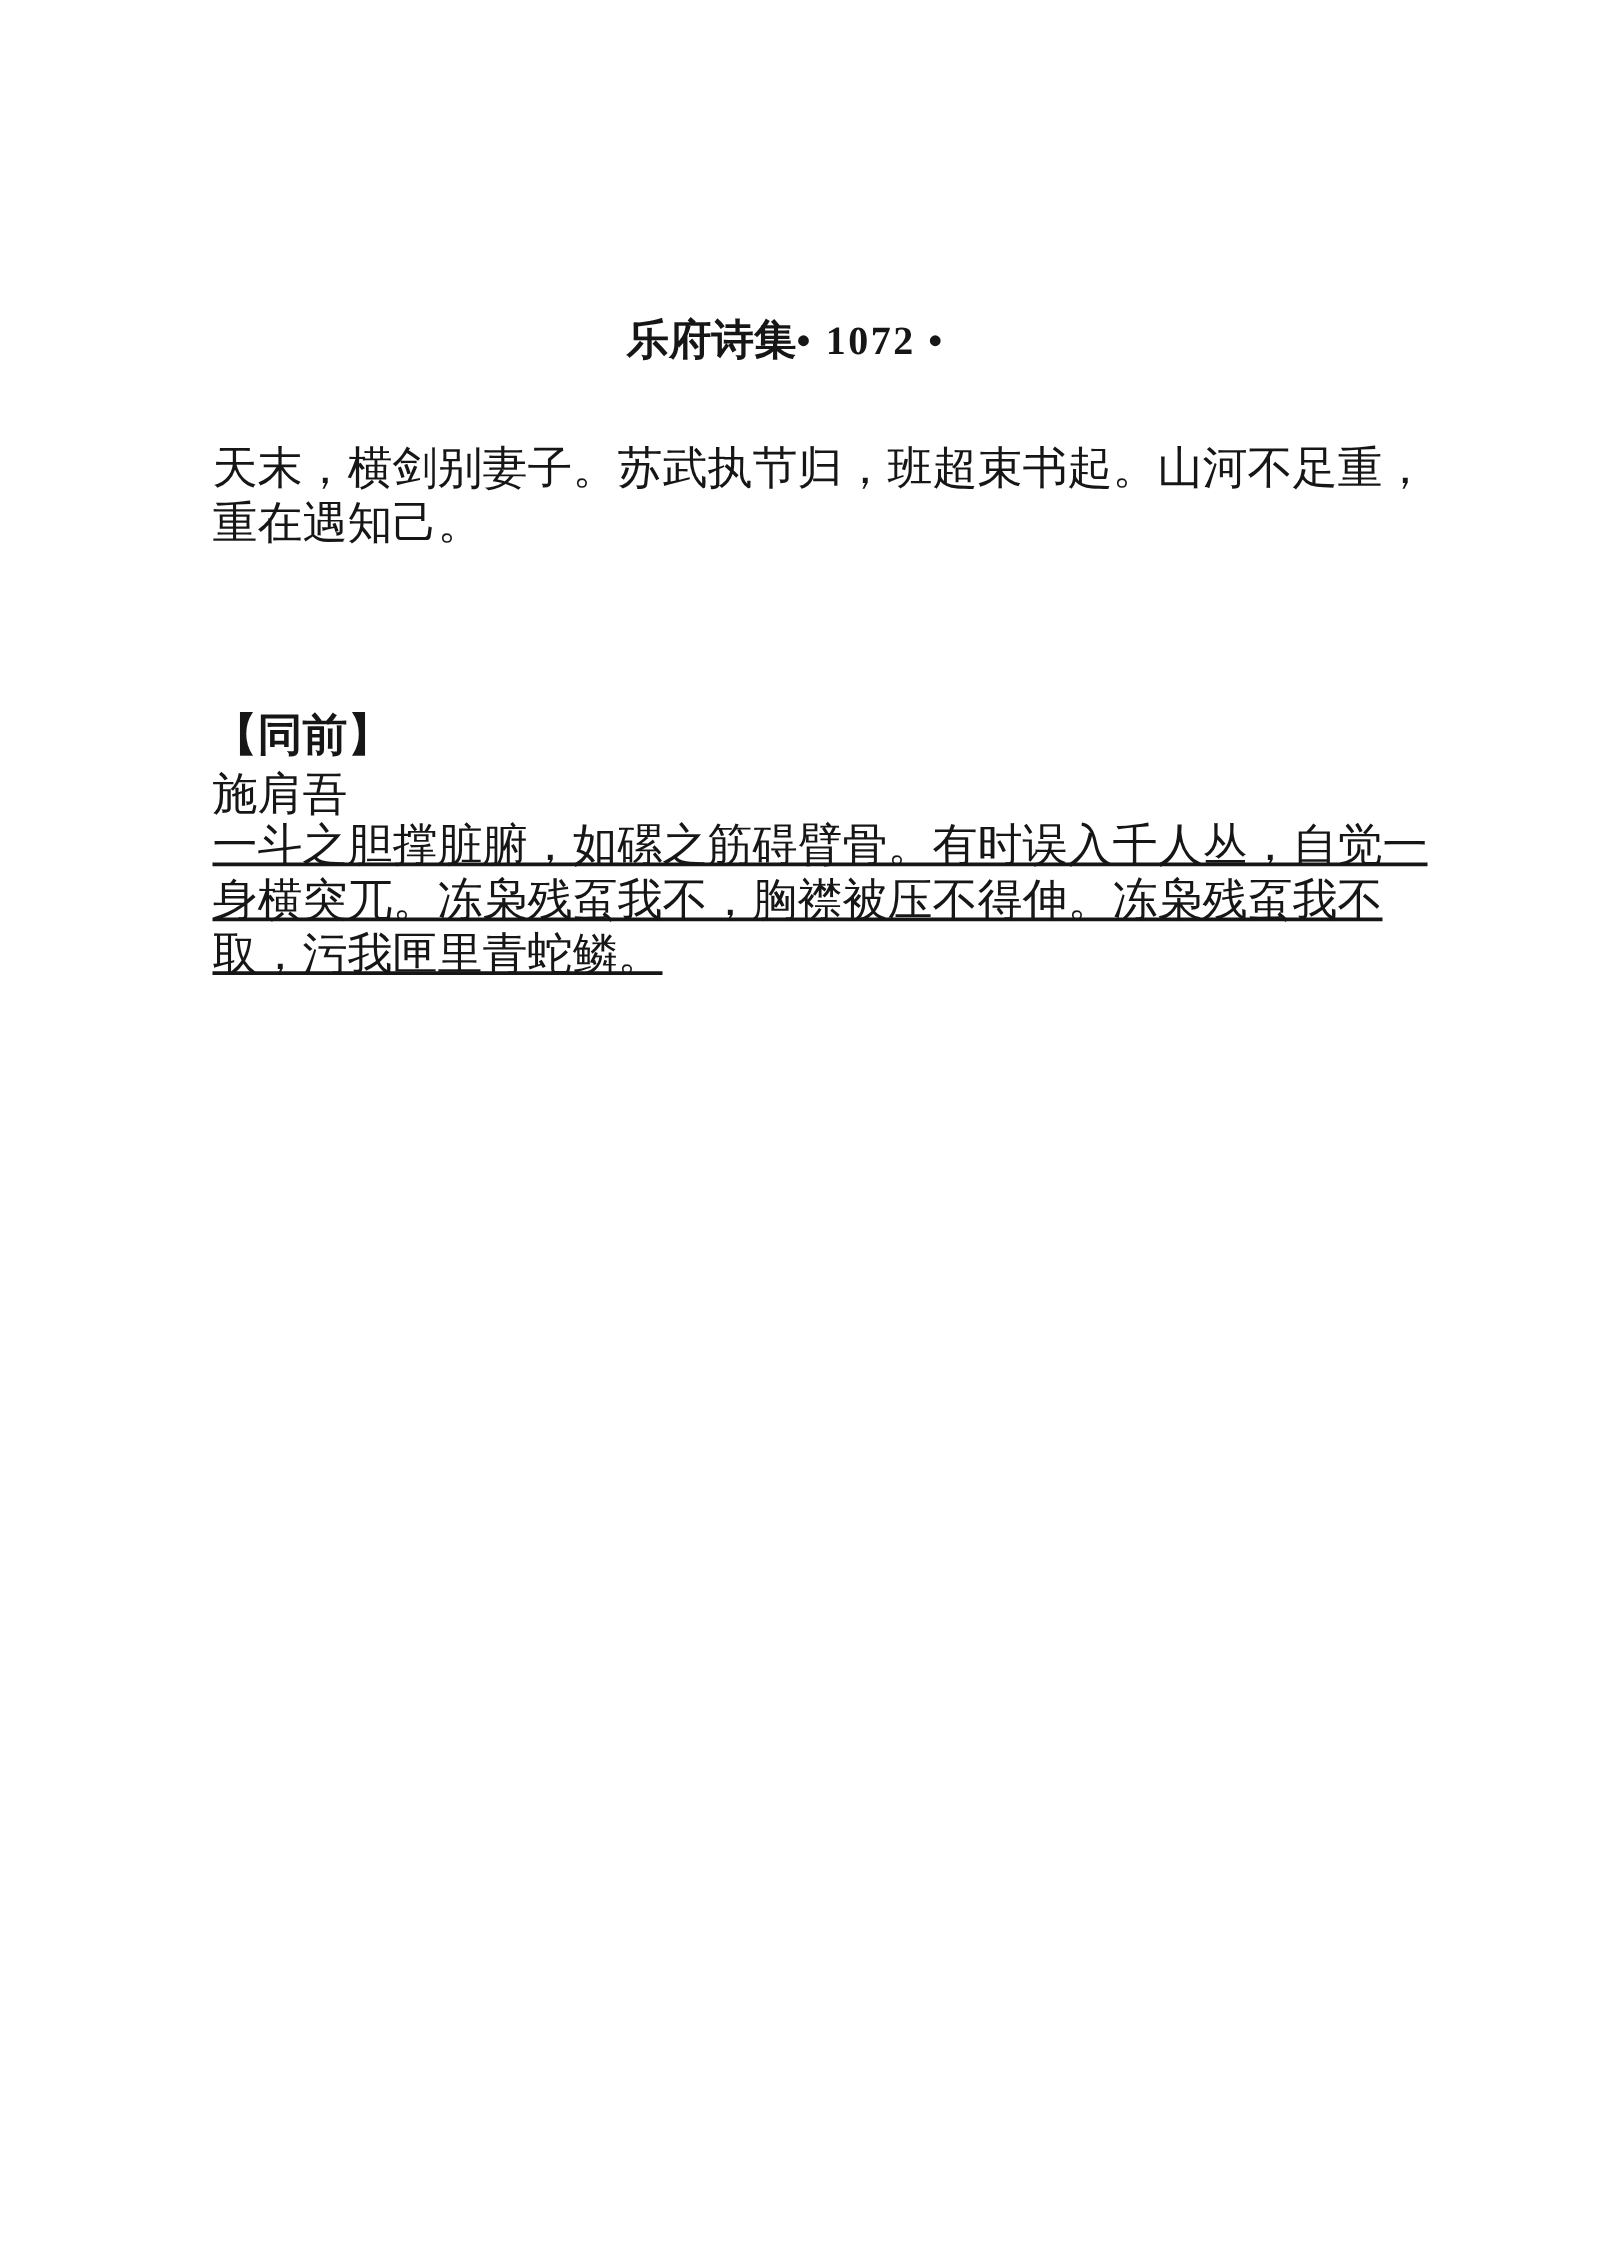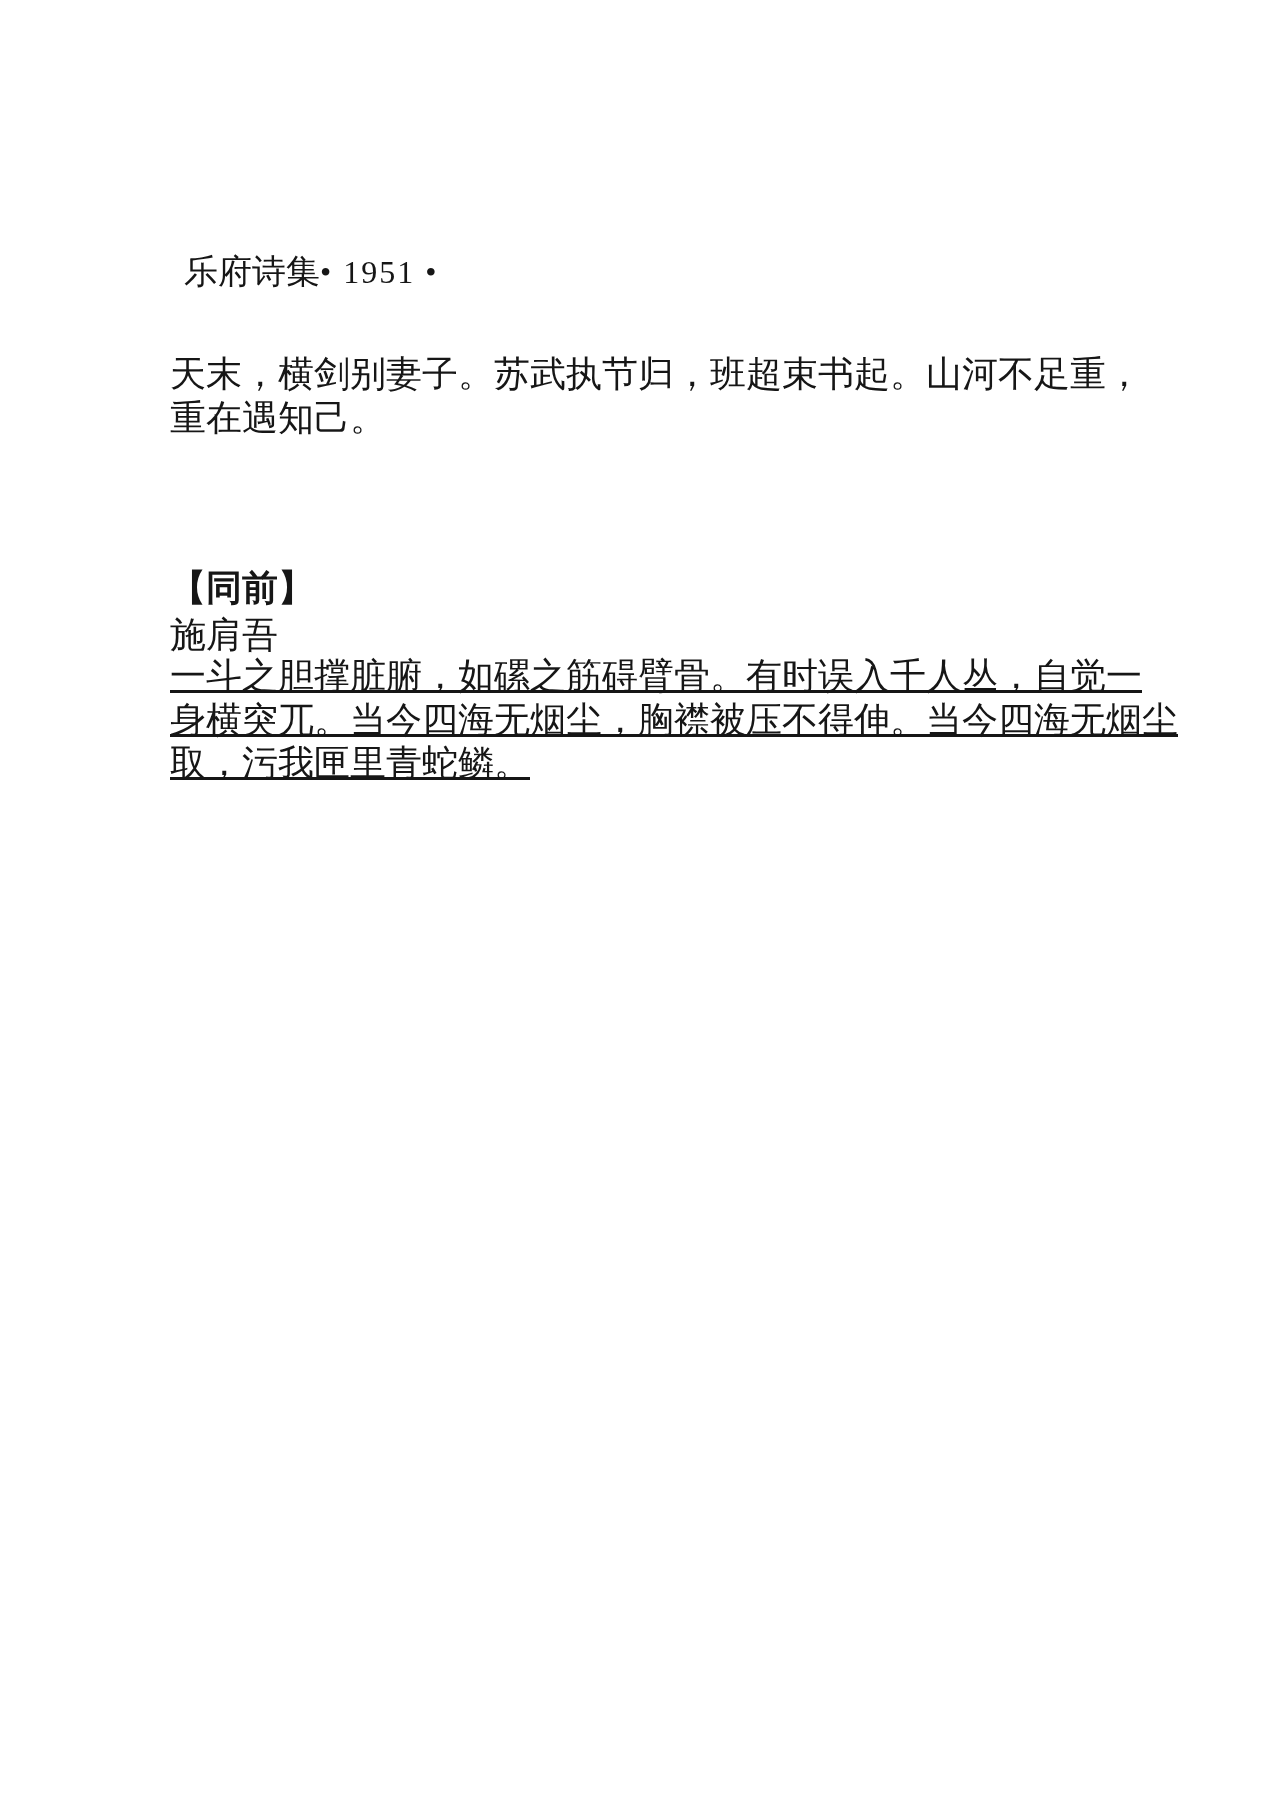--- a/index.html
+++ b/index.html
@@ -12,27 +12,28 @@
     width: 1283px;
     height: 1795px;
     background: #ffffff;
     color: #161616;
     font-family: "Liberation Serif", "DejaVu Serif", serif;
     overflow: hidden;
   }
   .header {
     position: absolute;
     top: 250px;
-    left: 184px;
+    left: 170px;
     width: 943px;
     display: flex;
-    justify-content: flex-start;
+    justify-content: center;
     align-items: baseline;
     font-size: 34px;
     line-height: 44px;
+    font-weight: bold;
   }
   .header .page-number {
     font-size: 32px;
     letter-spacing: 2px;
     padding-right: 26px;
   }
   .para-continuation {
     position: absolute;
     top: 352px;
     left: 170px;
@@ -70,31 +71,31 @@
     text-decoration: underline;
   }
 </style>
 </head>
 <body>
 
 <div class="page">
 
   <div class="header">
     <span class="book-title">乐府诗集</span>
-    <span class="page-number">• 1951 •</span>
+    <span class="page-number">• 1072 •</span>
   </div>
 
   <div class="para-continuation">
     <div class="text-line">天末，横剑别妻子。苏武执节归，班超束书起。山河不足重，</div>
     <div class="text-line">重在遇知己。</div>
   </div>
 
   <div class="poem-title">【同前】</div>
 
   <div class="poem-author">施肩吾</div>
 
   <div class="poem-body">
     <div class="text-line">一斗之胆撑脏腑，如磥之筋碍臂骨。有时误入千人丛，自觉一</div>
-    <div class="text-line">身横突兀。当今四海无烟尘，胸襟被压不得伸。当今四海无烟尘</div>
+    <div class="text-line">身横突兀。冻枭残虿我不，胸襟被压不得伸。冻枭残虿我不</div>
     <div class="text-line">取，污我匣里青蛇鳞。</div>
   </div>
 
 </div>
 
 </body></html>

